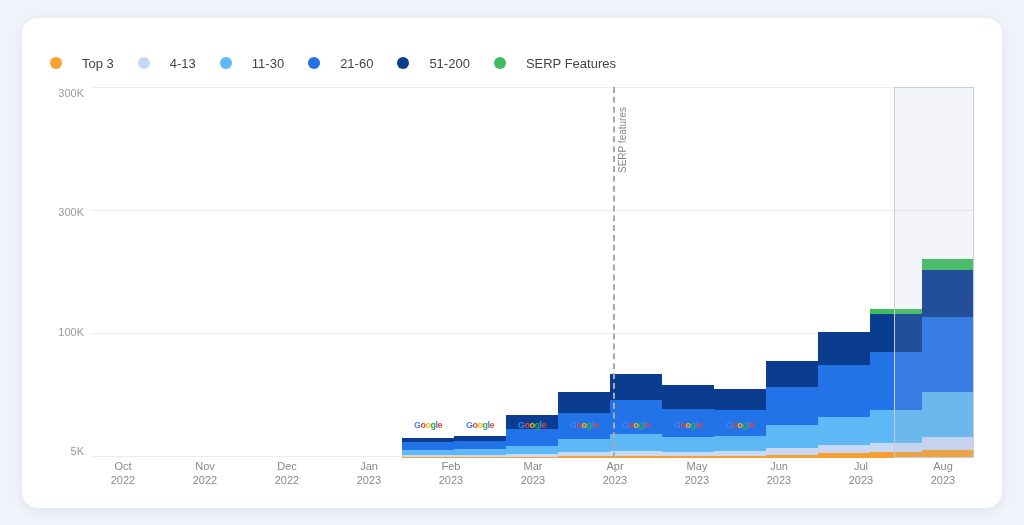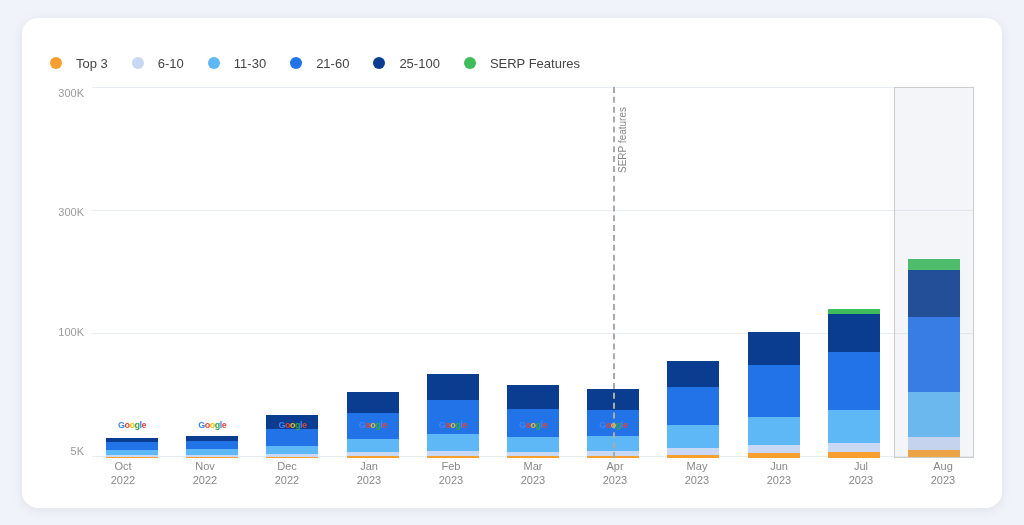--- a/index.html
+++ b/index.html
@@ -41,21 +41,21 @@
     }
     .legend {
       display: flex;
       gap: 24px;
       margin-bottom: 16px;
       align-items: center;
     }
     .legend-item {
       display: flex;
       align-items: center;
-      gap: 14px;
+      gap: 20px;
       font-size: 13px;
       color: #444;
     }
     .legend-dot {
       width: 12px;
       height: 12px;
       border-radius: 50%;
     }
     .chart-area {
       flex: 1;
@@ -80,20 +80,21 @@
       font-size: 11px;
       color: #999;
       text-align: right;
       padding-right: 8px;
     }
     .plot {
       flex: 1;
       display: flex;
       flex-direction: column;
       position: relative;
+      align-items: flex-end;
     }
     .grid-lines {
       position: absolute;
       top: 0; left: 0; right: 0;
       bottom: 30px;
       display: flex;
       flex-direction: column-reverse;
       justify-content: space-between;
       pointer-events: none;
     }
@@ -193,33 +194,33 @@
     <span class="title"></span>
     <span class="subtitle"></span>
   </div>
   <div class="legend" id="legend-container">
       <div class="legend-item">
         <span class="legend-dot" style="background: rgb(247, 160, 48);"></span>
         <span>Top 3</span>
       </div>
       <div class="legend-item">
         <span class="legend-dot" style="background: rgb(200, 216, 245);"></span>
-        <span>6-10</span>
+        <span>4-13</span>
       </div>
       <div class="legend-item">
         <span class="legend-dot" style="background: rgb(94, 184, 245);"></span>
         <span>11-30</span>
       </div>
       <div class="legend-item">
         <span class="legend-dot" style="background: rgb(34, 114, 232);"></span>
         <span>21-60</span>
       </div>
       <div class="legend-item">
         <span class="legend-dot" style="background: rgb(10, 61, 143);"></span>
-        <span>25-100</span>
+        <span>51-200</span>
       </div>
       <div class="legend-item">
         <span class="legend-dot" style="background: rgb(61, 190, 90);"></span>
         <span>SERP Features</span>
       </div>
     </div>
   <div class="chart-area">
     <div class="chart-inner">
       <div class="y-axis" id="y-axis">
           <div class="y-label">5K</div>

